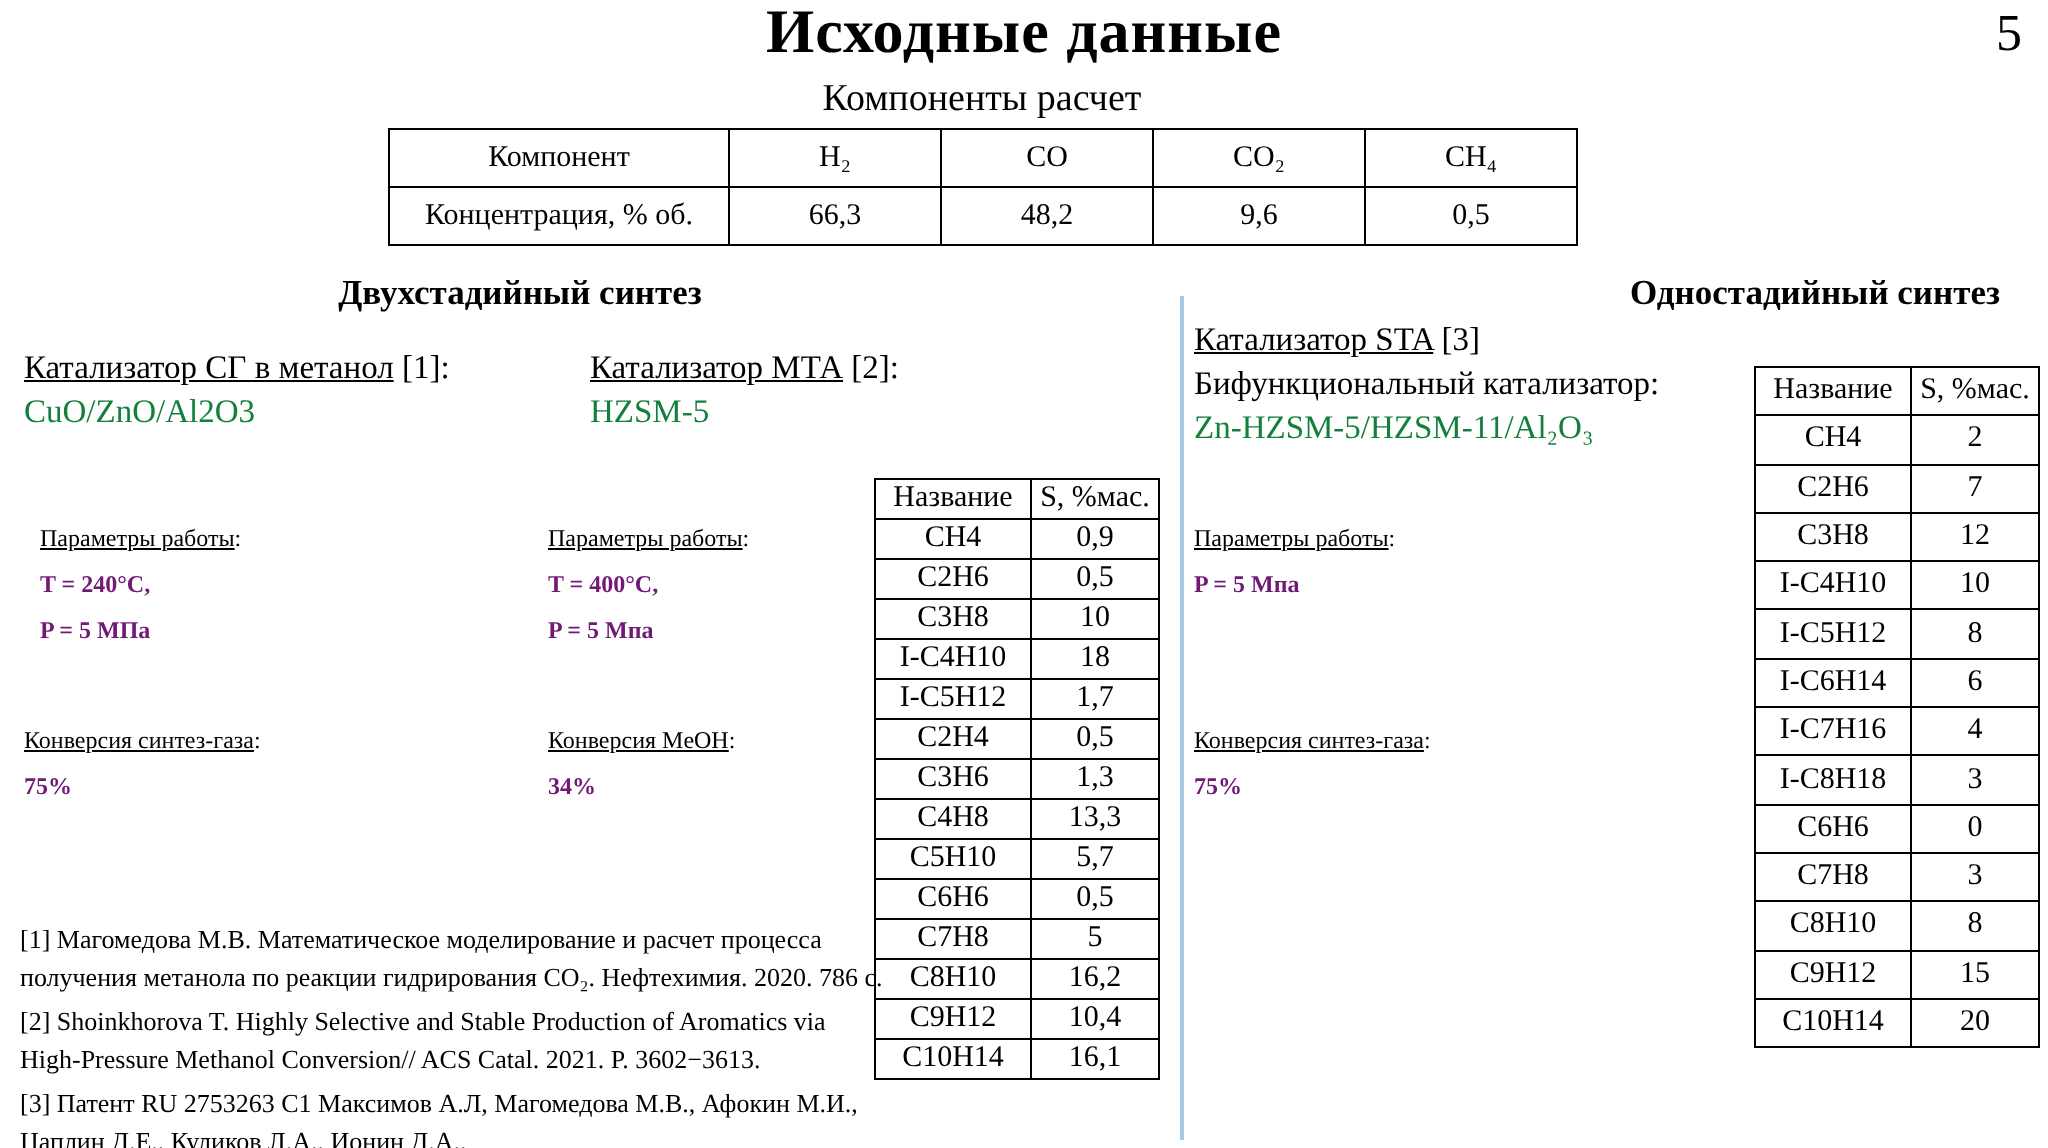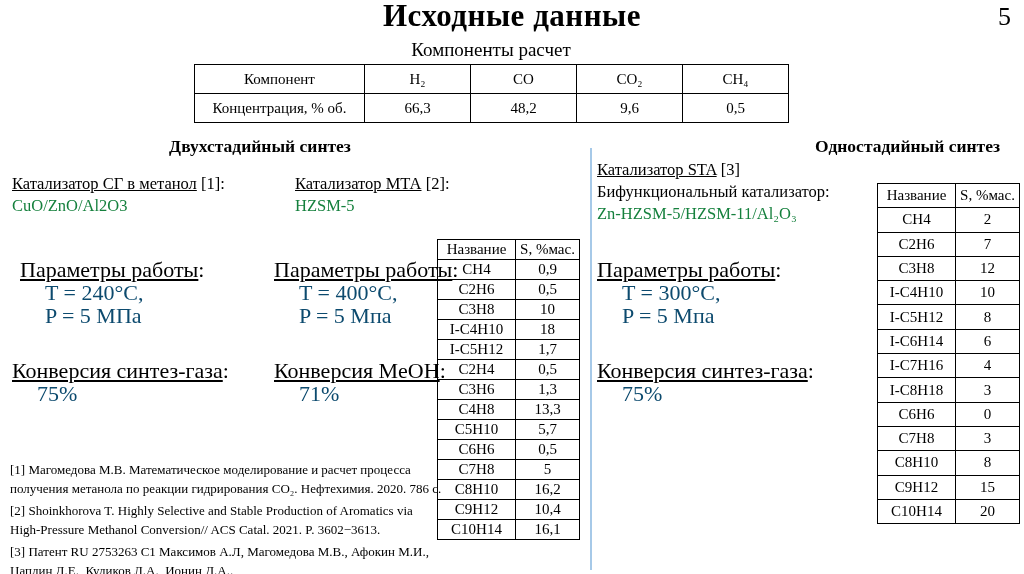--- a/index.html
+++ b/index.html
@@ -18,24 +18,24 @@
   table.feed { top:64px; left:194px; font-size:15px; }
   table.feed th, table.feed td { border:1.5px solid #000; font-weight:normal; text-align:center; height:29px; padding:0 6px; box-sizing:border-box; }
   table.feed .col-label { width:170px; }
   table.feed .col-data  { width:106px; }
 
   .section-heading { font-size:17.5px; font-weight:bold; }
   .heading-left  { top:136px; left:0;     width:520px; text-align:center; }
   .heading-right { top:136px; left:600px; width:400px; text-align:right; }
 
   .txt { font-size:16.5px; line-height:22px; }
-  .txt-p { font-size:22px; line-height:23px; }
+  .txt-p { font-size:12px; line-height:23px; }
   .u { text-decoration:underline; }
   .red  { color:#15803d; font-weight:normal; }
-  .blue { color:#0c4a6e; font-weight:normal;margin-left:25px; }
+  .blue { color:#701a75; font-weight:bold; }
 
   .cat-a { top:173px; left:12px;  }
   .cat-b { top:173px; left:277px;margin-left:18px; }
   .cat-c { top:159px; left:597px; }
 
   .params-a { top:258px; left:20px;  }
   .params-b { top:258px; left:274px; }
   .params-c { top:258px; left:597px; }
 
   .conv-a { top:359px; left:12px;  }
@@ -111,32 +111,31 @@
   </div>
 
   <div class="abs txt-p params-b">
     <div><span class="u">Параметры работы</span><span>:</span></div>
     <div class="blue">T = 400°C,</div>
     <div class="blue">P = 5 Мпа</div>
   </div>
 
   <div class="abs txt-p params-c">
     <div><span class="u">Параметры работы</span><span>:</span></div>
-    <div class="blue">T = 300°C,</div>
     <div class="blue">P = 5 Мпа</div>
   </div>
 
   <div class="abs txt-p conv-a">
     <div><span class="u">Конверсия синтез-газа</span><span>:</span></div>
     <div class="blue">75%</div>
   </div>
 
   <div class="abs txt-p conv-b">
     <div><span class="u">Конверсия MeOH</span><span>:</span></div>
-    <div class="blue">71%</div>
+    <div class="blue">34%</div>
   </div>
 
   <div class="abs txt-p conv-c">
     <div><span class="u">Конверсия синтез-газа</span><span>:</span></div>
     <div class="blue">75%</div>
   </div>
 
   <table class="abs sel sel-mid">
     <thead>
       <tr>

